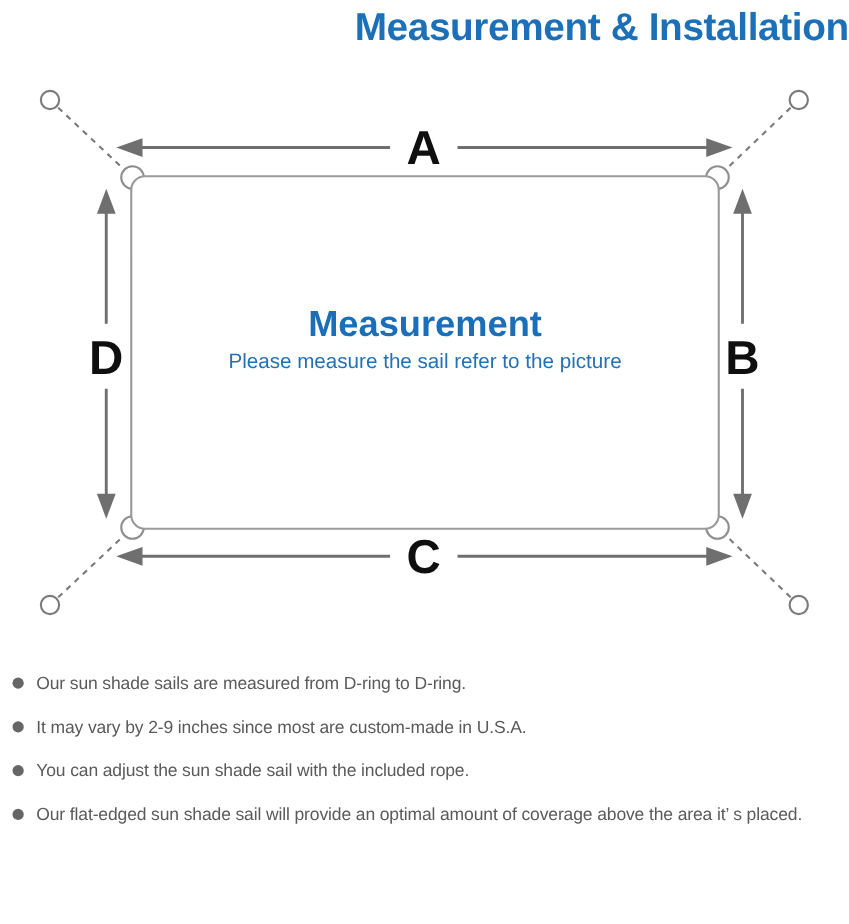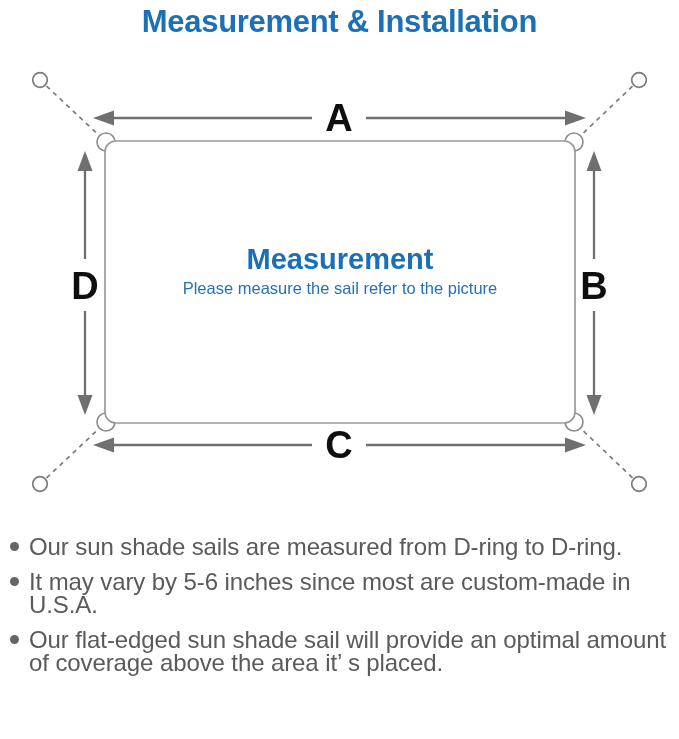--- a/index.html
+++ b/index.html
@@ -6,42 +6,42 @@
   html, body {
     width: 679px; height: 739px;
     background: #ffffff;
     font-family: "Liberation Sans", sans-serif;
     overflow: hidden;
   }
   .page { width: 679px; height: 739px; position: relative; }
 
   .page-title {
     margin-top: 2px;
-    text-align: center;
+    text-align: right;
     font-size: 31px;
     font-weight: 700;
     letter-spacing: -0.3px;
     color: #1c70b8;
     line-height: 40px;
   }
 
   .diagram-svg { display: block; margin-top: 14px; }
 
   .bullets {
     list-style: none;
     margin-top: 24px;
     padding: 0 10px 0 10px;
   }
   .bullet-row {
     display: flex;
     align-items: flex-start;
     gap: 10px;
     margin-bottom: 12px;
     color: #5a5a5a;
-    font-size: 24px;
+    font-size: 14px;
     line-height: 23px;
     letter-spacing: -0.1px;
   }
   .bullet-dot {
     flex: 0 0 auto;
     width: 9px; height: 9px;
     border-radius: 50%;
     background: #666666;
     margin-top: 7px;
   }
@@ -115,21 +115,25 @@
     <text x="340" y="293" text-anchor="middle" font-family="Liberation Sans, sans-serif" font-size="16.5" fill="#2471b5">Please measure the sail refer to the picture</text>
   </svg>
 
   <ul class="bullets">
     <li class="bullet-row">
       <span class="bullet-dot"></span>
       <span class="bullet-text">Our sun shade sails are measured from D-ring to D-ring.</span>
     </li>
     <li class="bullet-row">
       <span class="bullet-dot"></span>
-      <span class="bullet-text">It may vary by 5-6 inches since most are custom-made in U.S.A.</span>
+      <span class="bullet-text">It may vary by 2-9 inches since most are custom-made in U.S.A.</span>
+    </li>
+    <li class="bullet-row">
+      <span class="bullet-dot"></span>
+      <span class="bullet-text">You can adjust the sun shade sail with the included rope.</span>
     </li>
     <li class="bullet-row">
       <span class="bullet-dot"></span>
       <span class="bullet-text">Our flat-edged sun shade sail will provide an optimal amount of coverage above the area it’ s placed.</span>
     </li>
   </ul>
 
 </div>
 
 </body></html>

